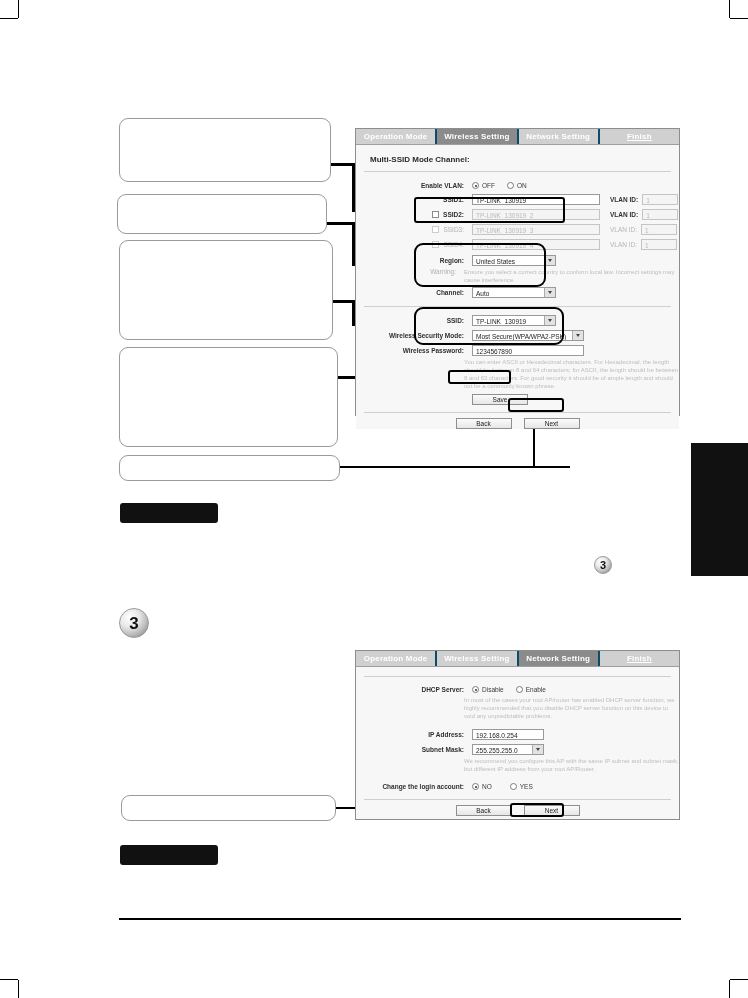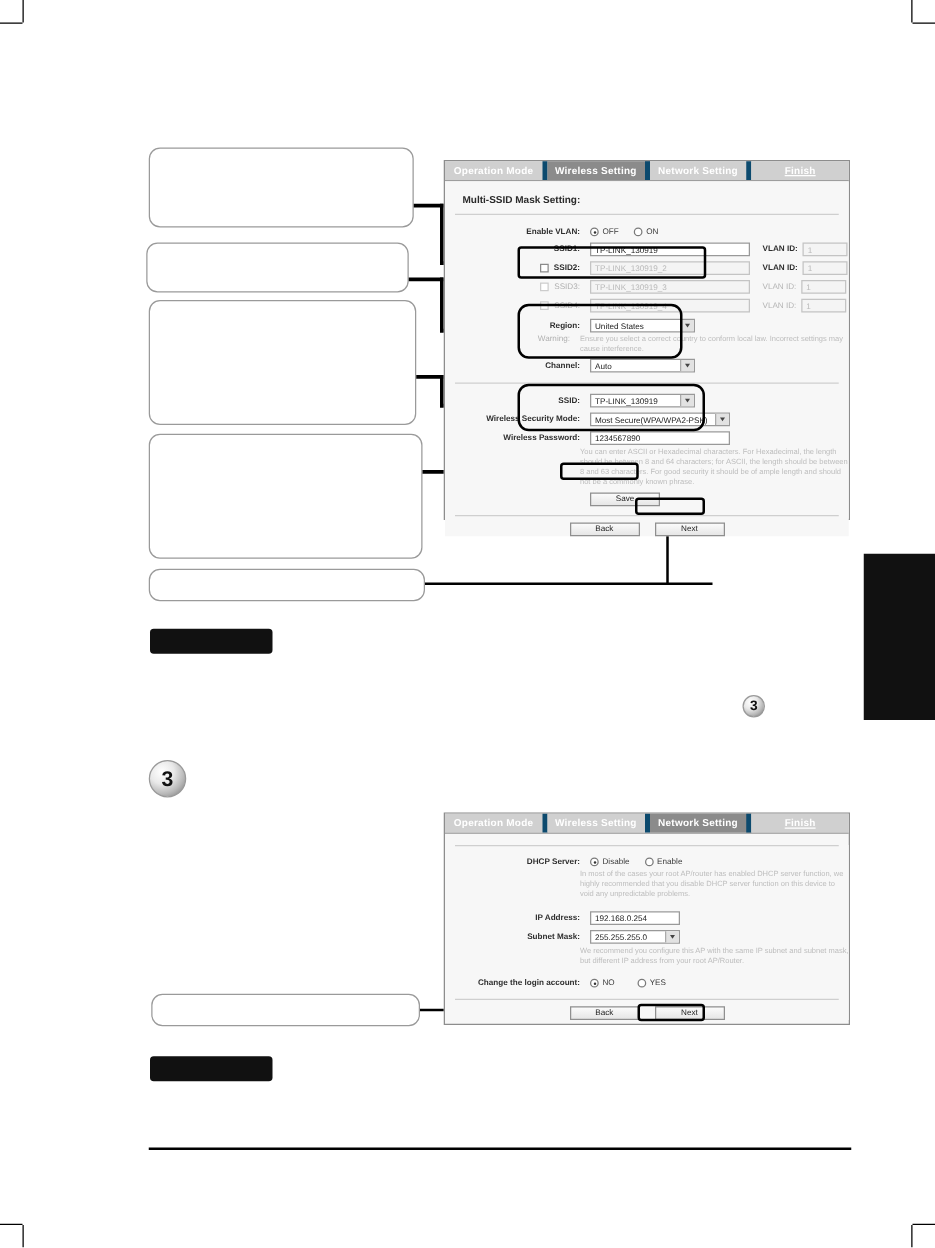--- a/index.html
+++ b/index.html
@@ -88,21 +88,21 @@
     border-bottom: 1px solid #9e9e9e;
   }
   .tab {
     flex: 1 1 0;
     font-size: 8px;
     font-weight: bold;
     color: #ffffff;
     text-align: center;
     line-height: 15px;
     letter-spacing: .2px;
-    border-right: 4px solid #0c4a6e;
+    border-right: 2px solid #0c4a6e;
     background: #d0d0d0;
     white-space: nowrap;
     overflow: hidden;
   }
   .tab:last-child { border-right: none; text-decoration: underline; }
   .tab.active { background: #8b8b8b; color: #ffffff; }
 
   .panel-body { padding: 0; background: #f7f7f7; position: relative; }
   .section-title {
     font-size: 8px;
@@ -293,21 +293,21 @@
 <div class="ui-panel" style="left:355px; top:128px; width:325px; height:288px;">
 
   <div class="tabbar">
     <div class="tab">Operation Mode</div>
     <div class="tab active">Wireless Setting</div>
     <div class="tab">Network Setting</div>
     <div class="tab">Finish</div>
   </div>
 
   <div class="panel-body">
-    <div class="section-title">Multi-SSID Mask Setting:</div>
+    <div class="section-title">Multi-SSID Mode Channel:</div>
     <div class="hr"></div>
 
     <div class="row" style="margin-top:10px;">
       <div class="lbl">Enable VLAN:</div>
       <div class="radio-grp">
         <span class="radio on">
           <span class="dot"></span>
           <span>OFF</span>
         </span>
         <span class="radio">

